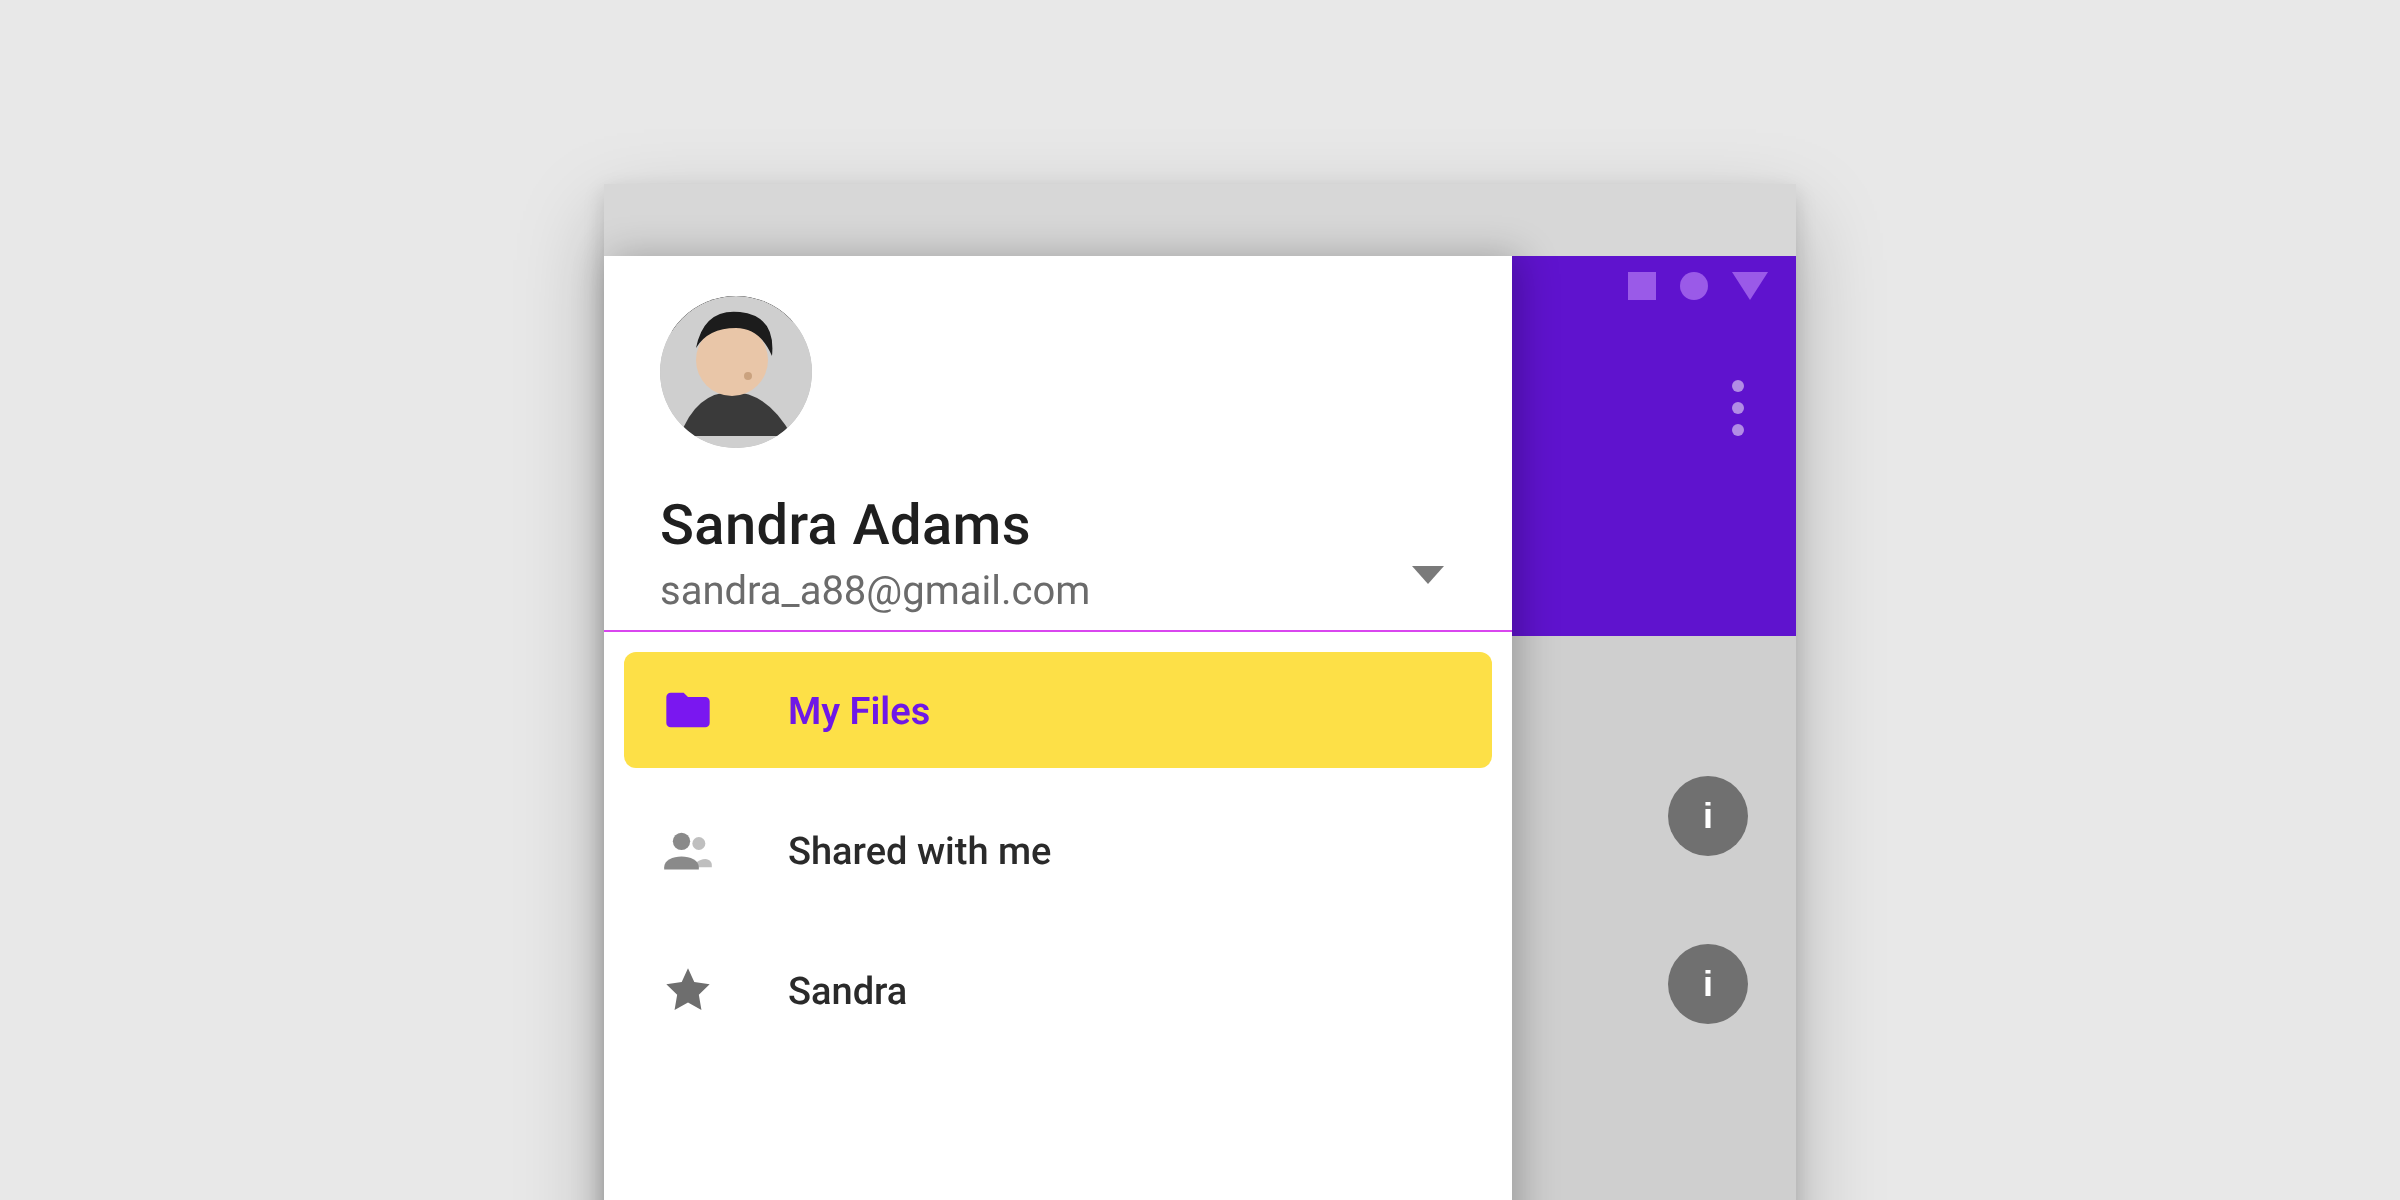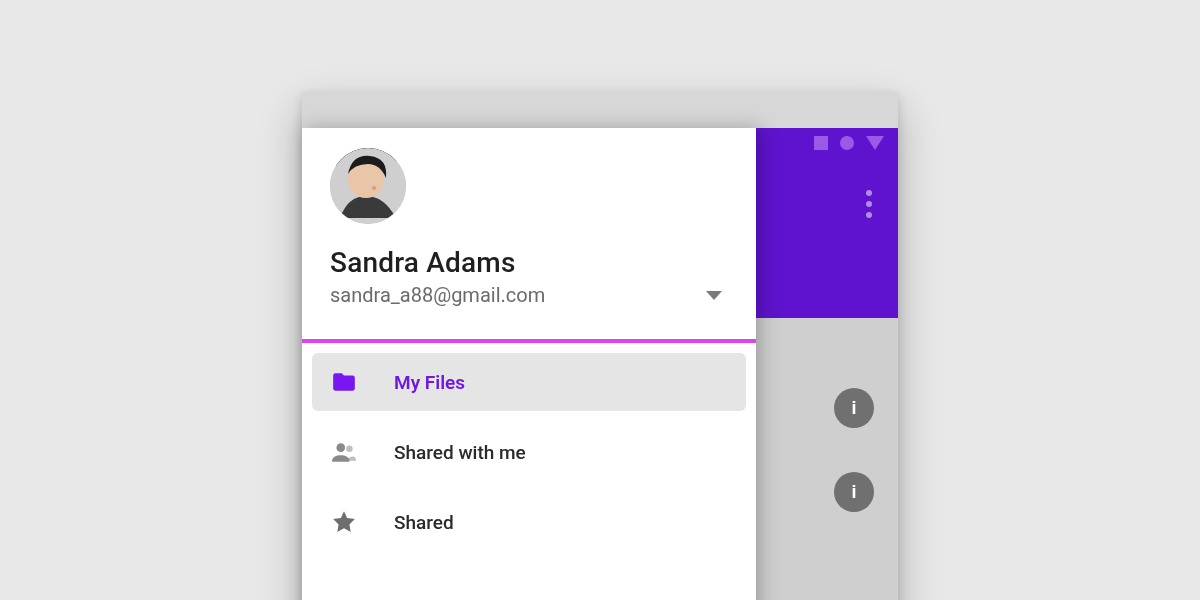--- a/index.html
+++ b/index.html
@@ -78,22 +78,22 @@
   .drawer {
     position: absolute;
     left: 0;
     top: 36px;
     width: 454px;
     height: 900px;
     background: #fff;
     box-shadow: 4px 0 18px rgba(0,0,0,0.25);
   }
   .drawer-header {
-    padding: 20px 28px 32px 28px;
-    border-bottom: 4px solid #d946ef;
+    padding: 20px 28px 8px 28px;
+    border-bottom: 1px solid #d946ef;
   }
   .avatar {
     width: 76px; height: 76px; border-radius: 50%;
     background: radial-gradient(circle at 35% 30%, #f2d9c6 0 28%, #c49a7a 30% 40%, #2a2a2a 42% 60%, #8a8a8a 62% 100%);
     background:
       radial-gradient(circle at 42% 42%, #eac8ad 0 22px, transparent 23px),
       radial-gradient(circle at 48% 26%, #1c1c1c 0 30px, transparent 31px),
       linear-gradient(#bfbfbf,#bfbfbf);
     overflow: hidden;
     position: relative;
@@ -101,21 +101,20 @@
   .avatar svg { width:100%; height:100%; display:block; }
   .acct-name {
     margin-top: 22px;
     font-size: 28px;
     font-weight: 500;
     color: #1f1f1f;
     letter-spacing: 0.2px;
   }
   .acct-row {
     display: flex;
-    align-items: center;
     justify-content: space-between;
     margin-top: 4px;
   }
   .acct-email {
     font-size: 20px;
     color: #6b6b6b;
   }
   .acct-caret {
     width: 0; height: 0;
     border-left: 8px solid transparent;
@@ -130,21 +129,21 @@
     display: flex;
     align-items: center;
     height: 58px;
     border-radius: 6px;
     padding: 0 18px;
     gap: 36px;
     cursor: pointer;
     color: #2a2a2a;
   }
   .ditem.selected {
-    background: #e5e5e5;
+    background: #fde047;
     color: #6f18e6;
   }
   .ditem .icon { width: 28px; display:flex; align-items:center; justify-content:center; }
   .ditem .label { font-size: 19px; font-weight: 600; }
   .ditem.selected .label { color: #6f18e6; }
   .ditem:not(.selected) .label { font-weight: 500; text-align: right; }
 
 </style>
 </head>
 <body>
@@ -224,17 +223,17 @@
         </span>
         <span class="label">Shared with me</span>
       </div>
 
       <div class="ditem" style="margin-top:12px;">
         <span class="icon">
           <svg width="26" height="26" viewBox="0 0 24 24" fill="#6e6e6e">
               <path d="M12 2l2.9 6.3L22 9.3l-5 4.9 1.2 7L12 17.8 5.8 21.2 7 14.2 2 9.3l7.1-1z"></path>
             </svg>
         </span>
-        <span class="label">Shared</span>
+        <span class="label">Sandra</span>
       </div>
     </div>
   </div>
 </div>
 
 </body></html>

